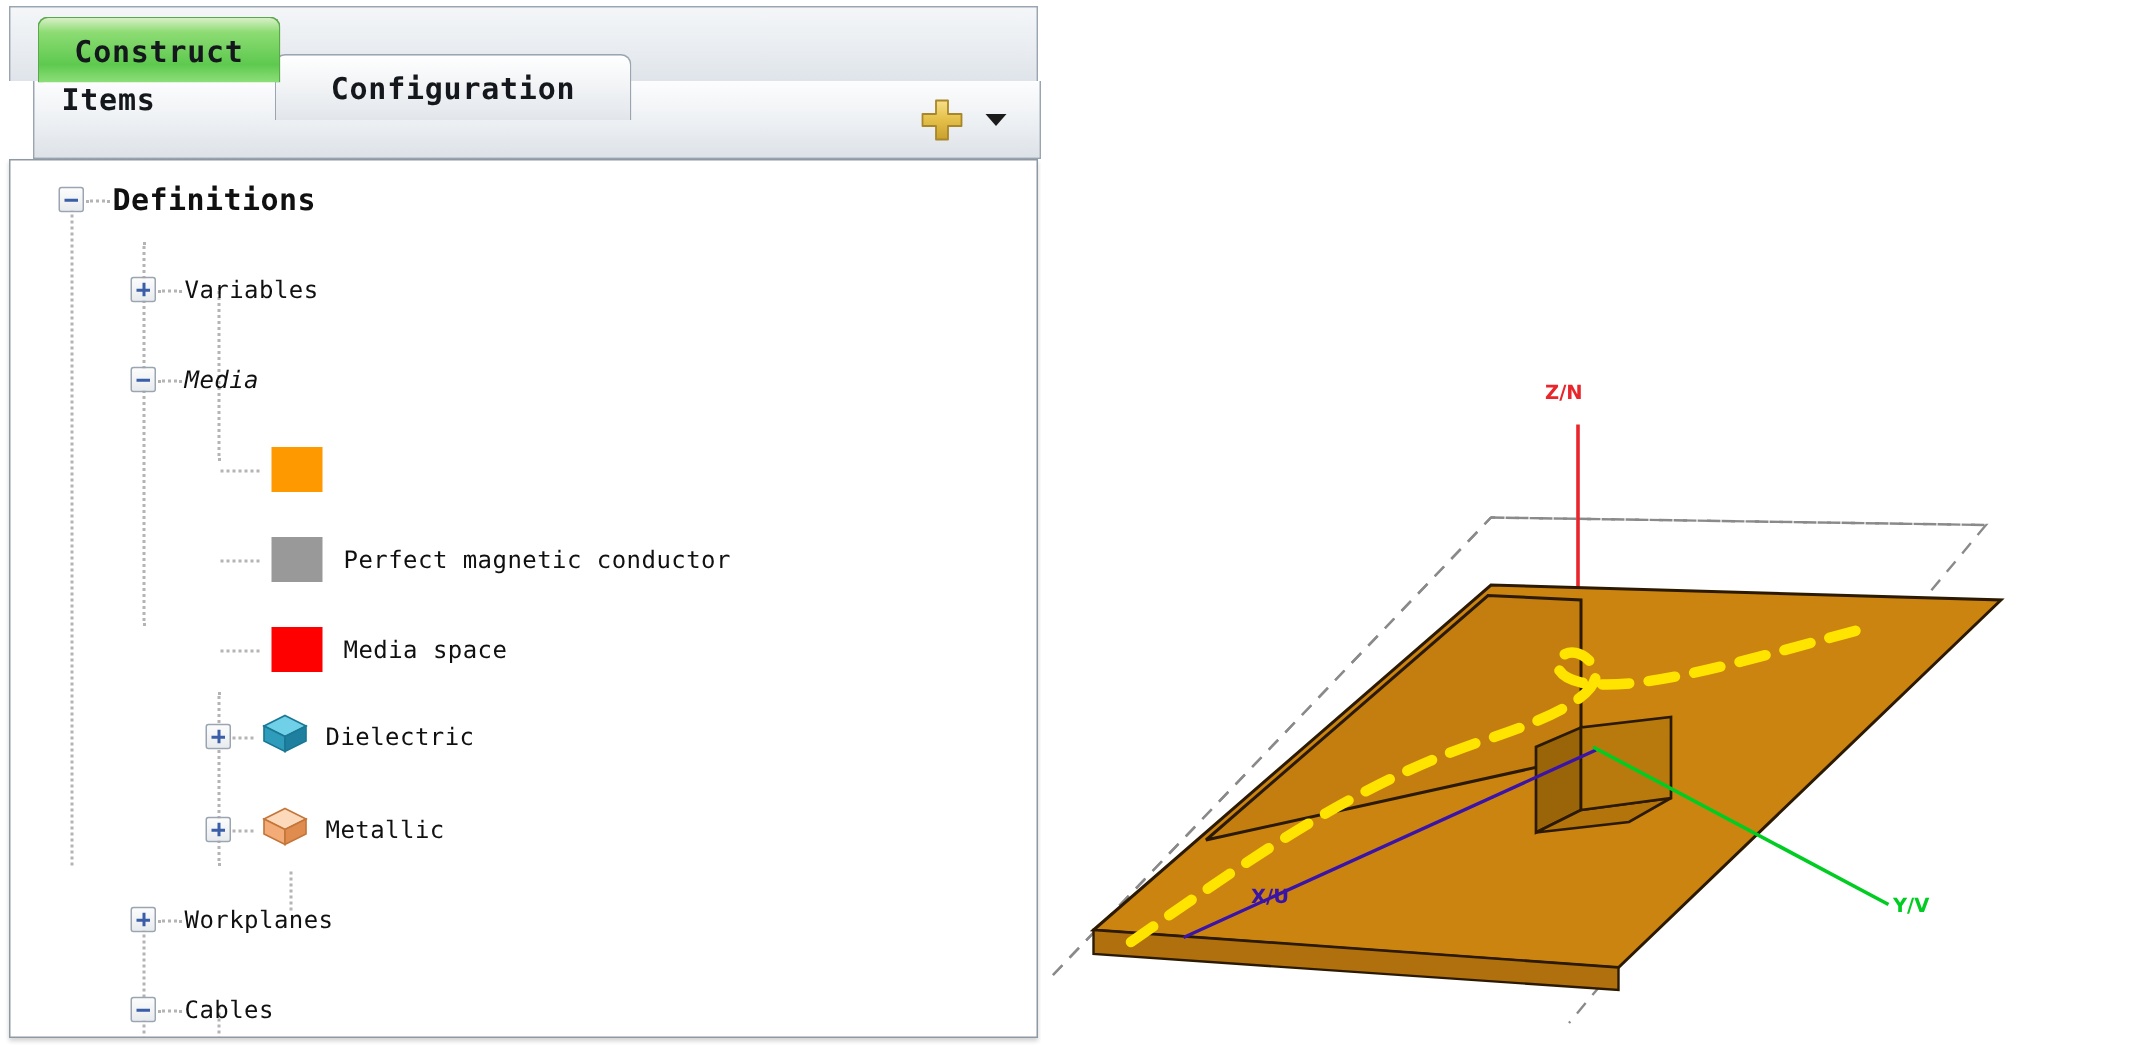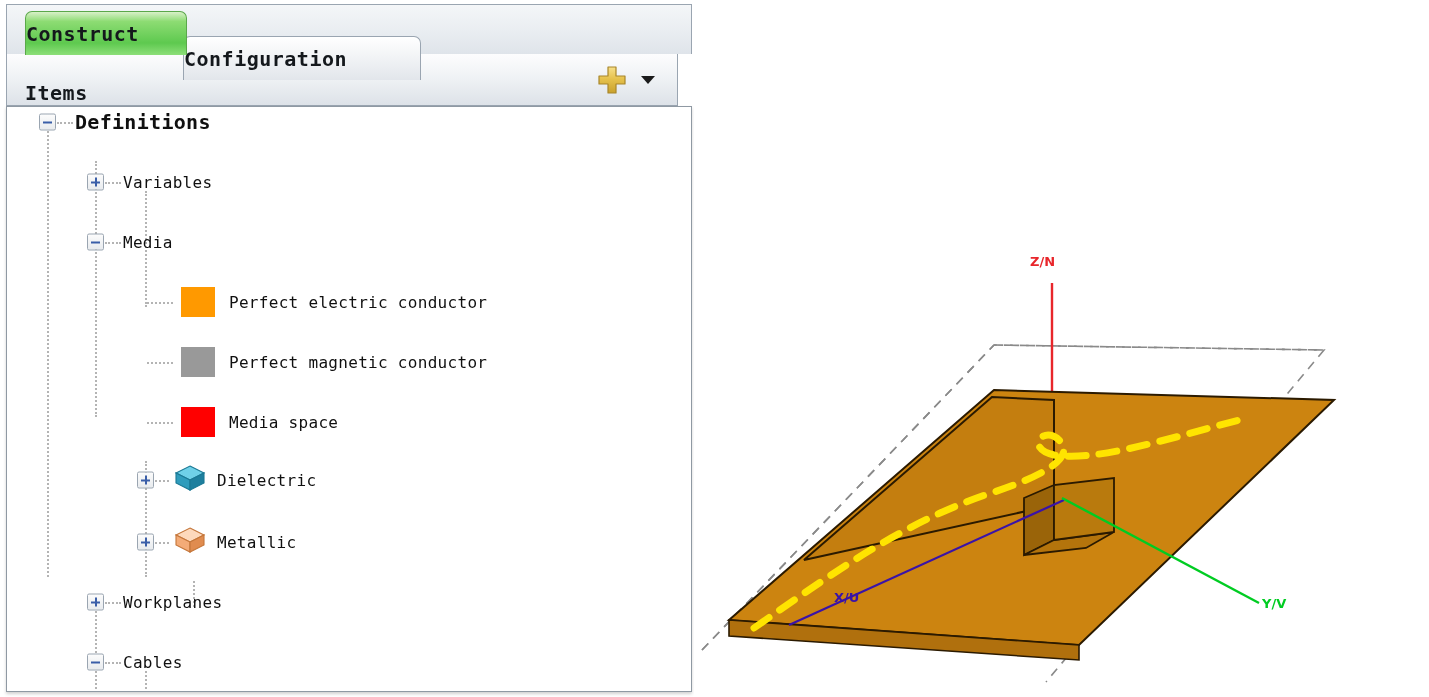--- a/index.html
+++ b/index.html
@@ -23,44 +23,44 @@
     width: 686px; height: 50px;
     background: linear-gradient(to bottom,#f4f6f8 0%,#e9edf1 55%,#dfe4ea 100%);
     border-left: 1px solid #9aa5b1;
     border-right: 1px solid #9aa5b1;
     border-top: 1px solid #9aa5b1;
   }
   .tab {
     position: absolute; top: 6px; height: 44px;
     border-top-left-radius: 7px; border-top-right-radius: 7px;
     border: 1px solid #9aa5b1; border-bottom: none;
-    display: flex; align-items: center; 
+    display: flex; align-items: center; justify-content: center;
     font-size: 20px; font-weight: bold; color: #14181c;
     letter-spacing: .5px; cursor: default;
   }
   #tab-construct {
     left: 18px; width: 162px;
     background: linear-gradient(to bottom,#d8f0c8 0%,#8ddc73 22%,#5ec94f 72%,#8ddf79 100%);
     border-color: #5aa84a;
     z-index: 3;
   }
   #tab-configuration {
     left: 176px; width: 238px;
     background: linear-gradient(to bottom,#ffffff 0%,#f2f4f6 45%,#e2e6eb 100%);
     z-index: 2;
     margin-top: 25px;
   }
 
   
   #items-header {
-    position: absolute; left: 0; top: 50px;
+    position: absolute; left: 16px; top: 50px;
     width: 672px; height: 52px;
     background: linear-gradient(to bottom,#fdfdfe 0%,#eef1f4 50%,#dde2e8 100%);
     border: 1px solid #9aa5b1; border-top: none;
-    display: flex; align-items: flex-end;
+    display: flex; align-items: flex-start;
   }
   #items-title {
     margin-left: 18px; font-size: 20px; font-weight: bold;
     color: #14181c; letter-spacing: .5px;
   }
   #add-item-button {
     position: absolute; right: 50px; top: 50%; transform: translateY(-50%);
     width: 30px; height: 30px; cursor: pointer;
   }
   #add-dropdown-arrow {
@@ -72,21 +72,21 @@
 
   
   #tree-box {
     position: absolute; left: 0; top: 102px;
     width: 686px; height: 586px;
     background: #ffffff;
     border: 1px solid #8f99a3;
     box-shadow: 0 2px 3px rgba(0,0,0,.18);
     overflow: hidden;
   }
-  #tree { position: relative; padding: 0 0 0 0; }
+  #tree { position: relative; padding: 11px 0 0 0; }
 
   .node {
     position: relative; height: 30px;
     display: flex; align-items: center;
     white-space: nowrap;
   }
   .toggle {
     position: absolute; width: 17px; height: 17px;
     background: linear-gradient(to bottom,#fcfcfc,#e8ebee);
     border: 1px solid #9aa5b1; border-radius: 2px;
@@ -177,30 +177,29 @@
           <span class="guide-h" style="left:50px; width:16px;"></span>
           <span class="label bold" style="left:68px;">Definitions</span>
         </div>
 
         <div class="node" style="top:30px;">
           <span class="toggle plus" style="left:80px;"></span>
           <span class="guide-h" style="left:98px; width:16px;"></span>
           <span class="label" style="left:116px;">Variables</span>
         </div>
 
-        <div class="node" style="top:60px;">
+        <div class="node" style="top:60px;font-style:italic;">
           <span class="toggle" style="left:80px;"></span>
           <span class="guide-h" style="left:98px; width:16px;"></span>
           <span class="label" style="left:116px;">Media</span>
         </div>
 
         <div class="node" style="top:90px;">
           <span class="guide-h" style="left:140px; width:26px;"></span>
           <span class="swatch" style="left:174px; background:#FF9900;"></span>
-          <span class="label" style="left:222px;">Perfect electric conductor</span>
         </div>
         <div class="node" style="top:120px;">
           <span class="guide-h" style="left:140px; width:26px;"></span>
           <span class="swatch" style="left:174px; background:#999999;"></span>
           <span class="label" style="left:222px;">Perfect magnetic conductor</span>
         </div>
         <div class="node" style="top:150px;">
           <span class="guide-h" style="left:140px; width:26px;"></span>
           <span class="swatch" style="left:174px; background:#FF0000;"></span>
           <span class="label" style="left:222px;">Media space</span>

